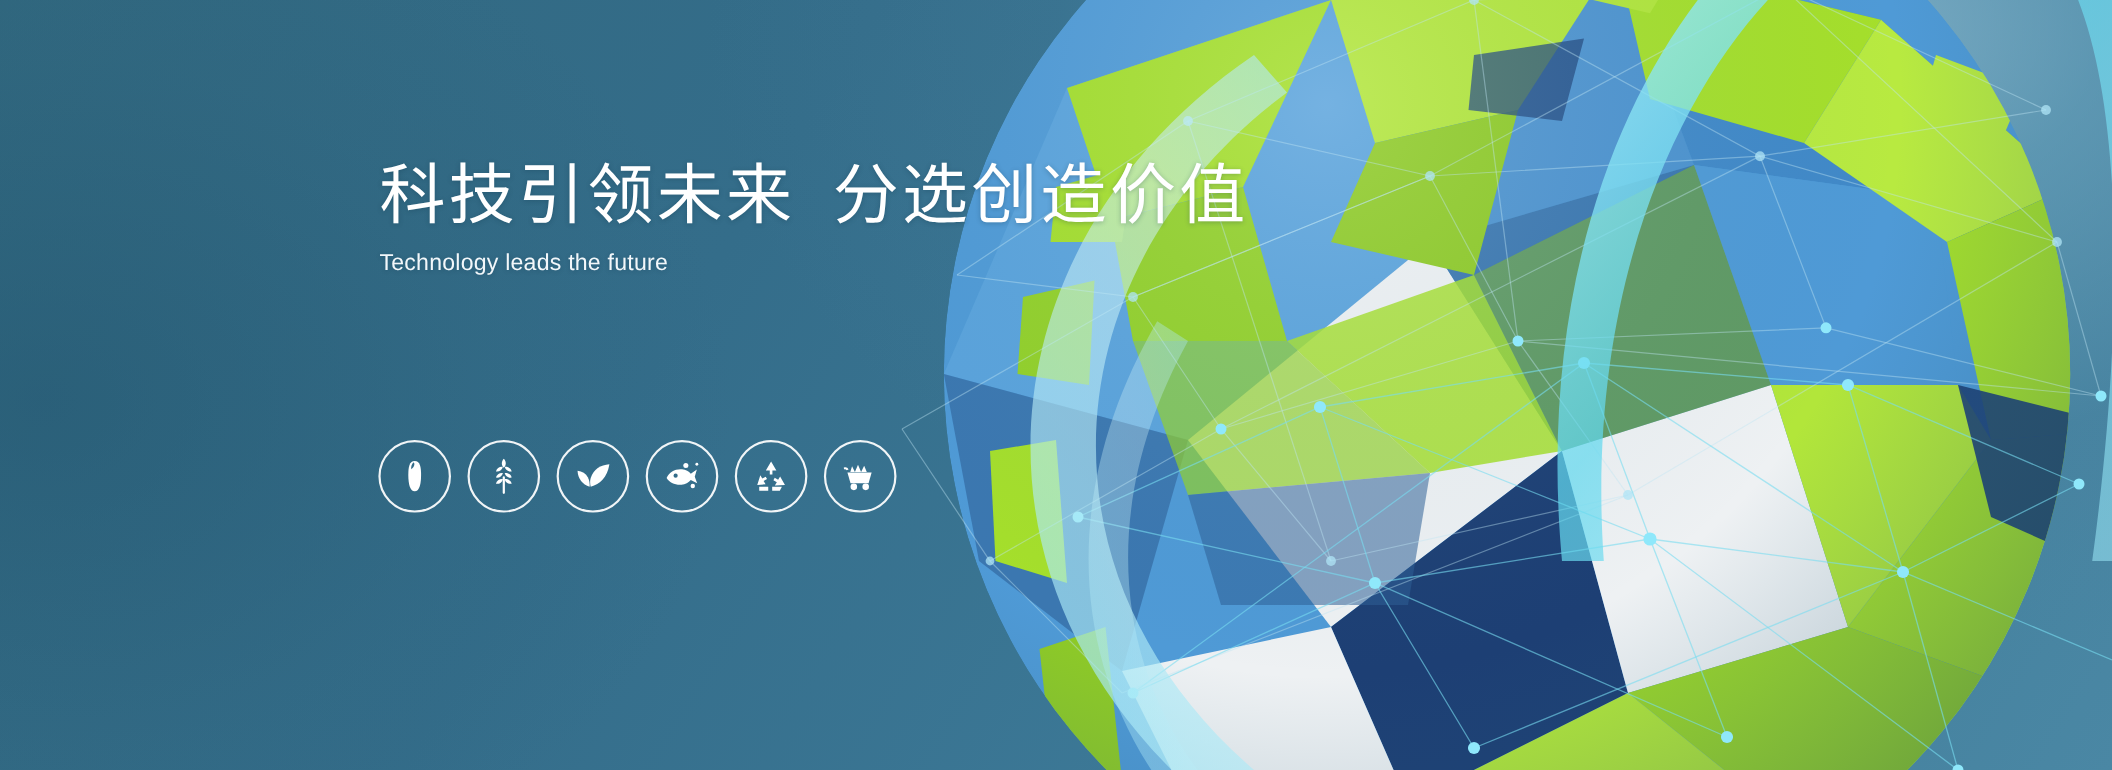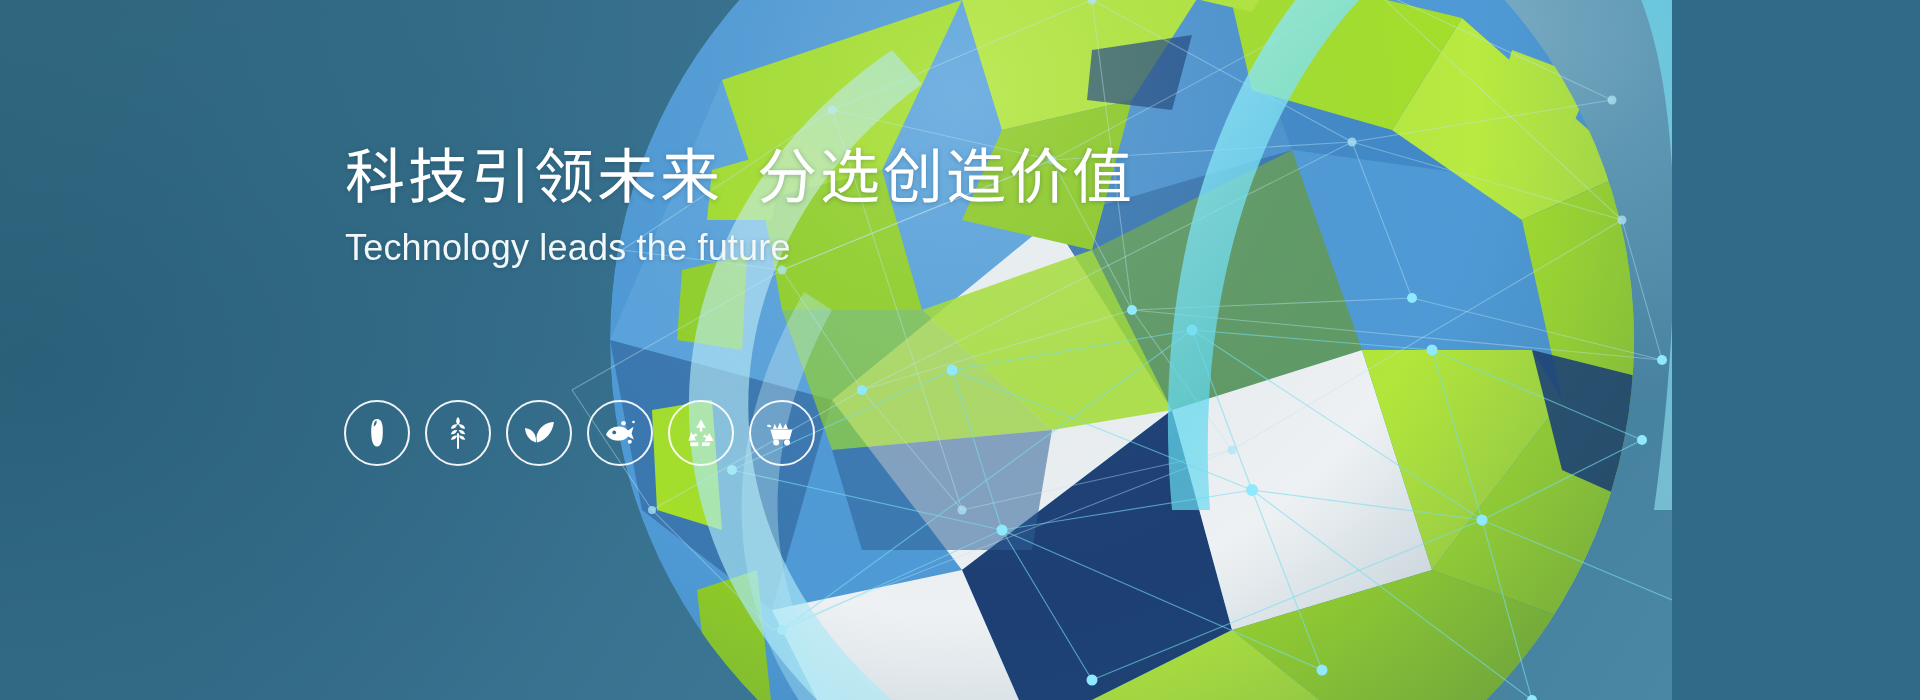--- a/index.html
+++ b/index.html
@@ -7,21 +7,21 @@
     margin: 0;
     padding: 0;
     background: #2f6a88;
   }
   body {
     font-family: "Liberation Sans", "DejaVu Sans", sans-serif;
   }
 
   #banner {
     position: relative;
-    width: 1672px;
+    width: 1920px;
     height: 700px;
     overflow: hidden;
     background: #336c8a;
   }
   .bg-grad2 {
     position: absolute;
     inset: 0;
     background: linear-gradient(122deg,
         #31687f 0%,
         #346d8a 34%,
@@ -60,21 +60,21 @@
     letter-spacing: 3px;
     font-weight: 400;
     white-space: nowrap;
     text-shadow: 0 1px 5px rgba(18,52,72,0.30);
   }
   .headline .gap { display: inline-block; width: 34px; }
 
   .sub {
     margin-top: 19px;
     color: #f2f7fa;
-    font-size: 36px;
+    font-size: 21px;
     line-height: 1.19;
     font-weight: 300;
     letter-spacing: 0.2px;
     text-shadow: 0 1px 4px rgba(18,52,72,0.26);
   }
 
   
   .icons {
     position: absolute;
     left: 344px;

